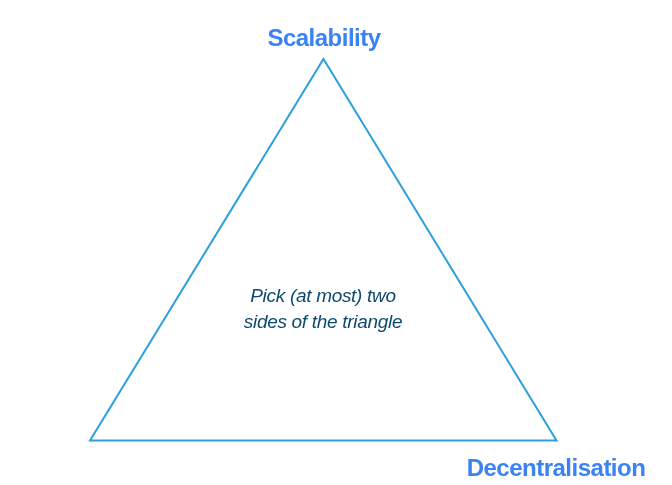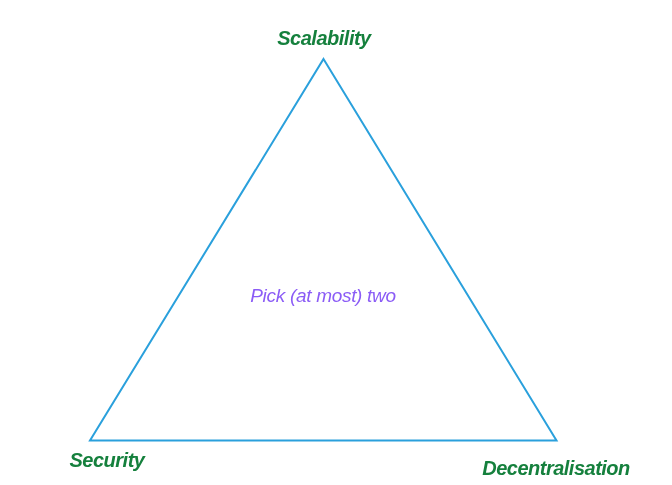--- a/index.html
+++ b/index.html
@@ -18,57 +18,56 @@
   .triangle-svg {
     position: absolute;
     left: 0;
     top: 0;
     width: 672px;
     height: 485px;
   }
   .vertex-label {
     position: absolute;
     transform: translateX(-50%);
-    font-size: 20px;
+    font-size: 24px;
     font-weight: bold;
-    font-style: italic;
     letter-spacing: -0.5px;
-    color: #15803d;
+    color: #3b82f6;
     white-space: nowrap;
     line-height: 22px;
   }
   .label-top    { left: 324px; top: 27px; }
   .label-left   { left: 107px; top: 449px; }
   .label-right  { left: 556px; top: 449px; margin-top: 8px; }
   .center-caption {
     position: absolute;
     left: 323px;
     top: 283px;
     transform: translateX(-50%);
     text-align: center;
     font-size: 19px;
     font-style: italic;
     letter-spacing: -0.3px;
-    color: #8b5cf6;
+    color: #0c4a6e;
     line-height: 26px;
     white-space: nowrap;
   }
 </style>
 </head>
 <body>
 
 <div class="canvas">
 
   <svg class="triangle-svg" viewBox="0 0 672 485" xmlns="http://www.w3.org/2000/svg">
     <polygon fill="none" stroke="#2AA0DC" stroke-width="2" stroke-linejoin="miter" points="323.5,59 556.5,440.5 90,440.5"></polygon>
   </svg>
 
   <div class="vertex-label label-top">Scalability</div>
 
-  <div class="vertex-label label-left">Security</div>
 
   <div class="vertex-label label-right">Decentralisation</div>
 
   <div class="center-caption">
     <div>Pick (at most) two</div>
+    <div>sides of the triangle</div>
   </div>
 
 </div>
 
 </body></html>

